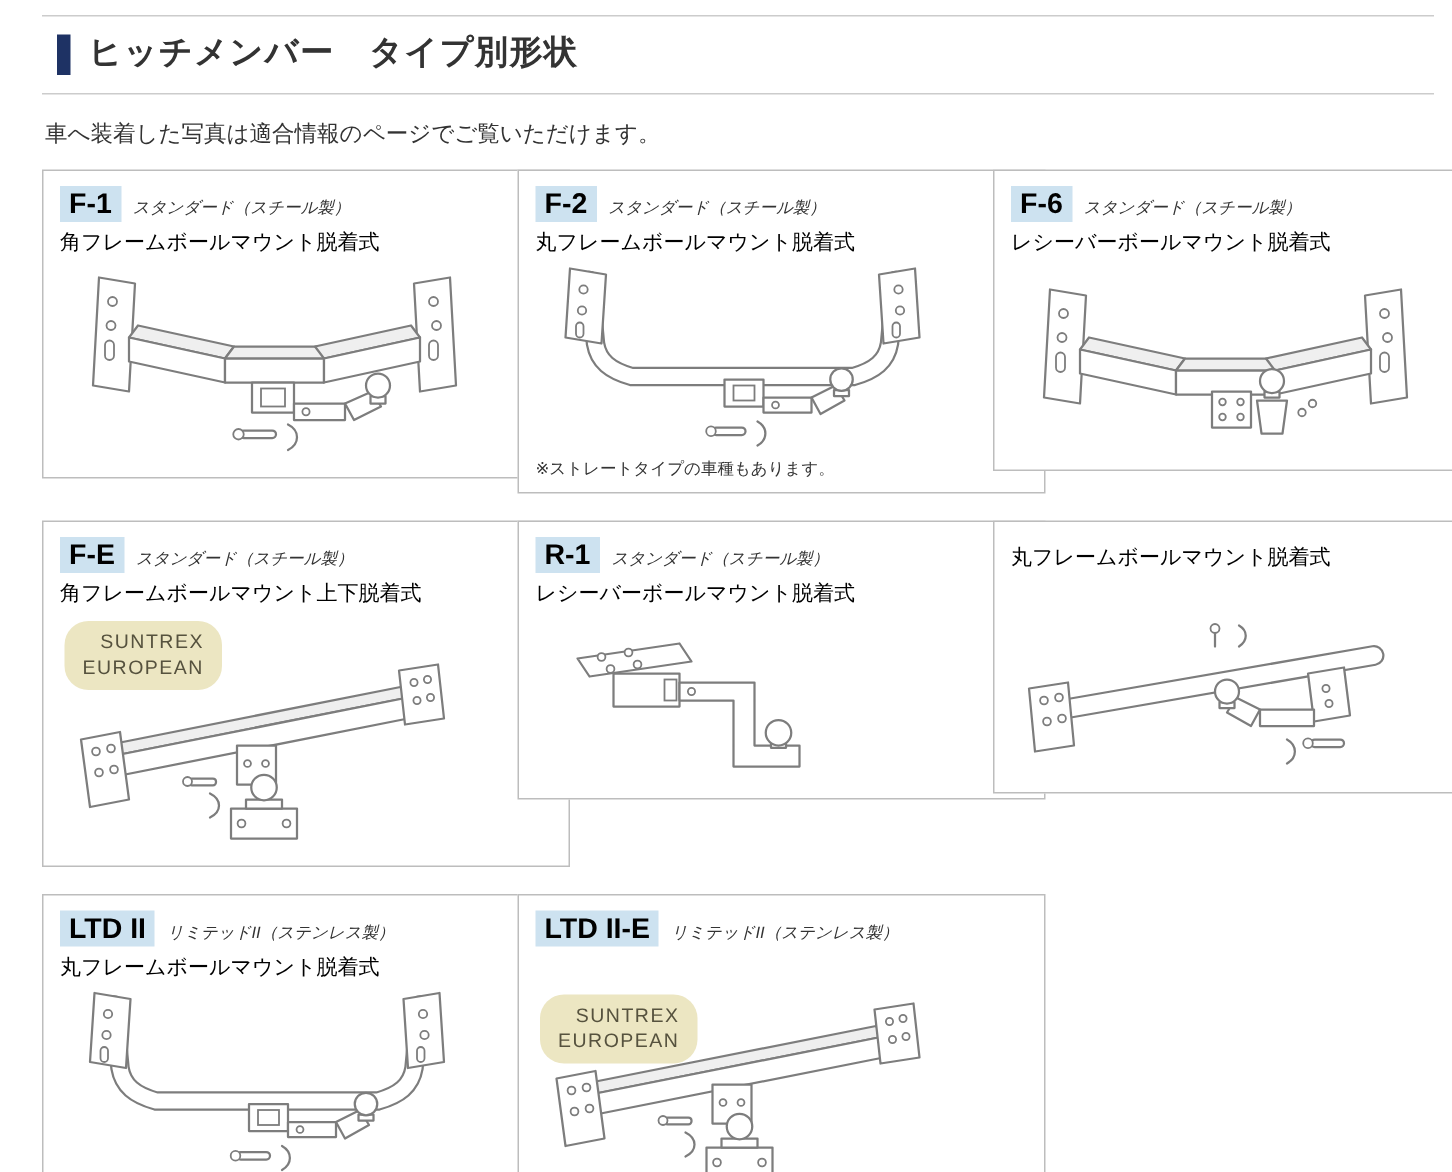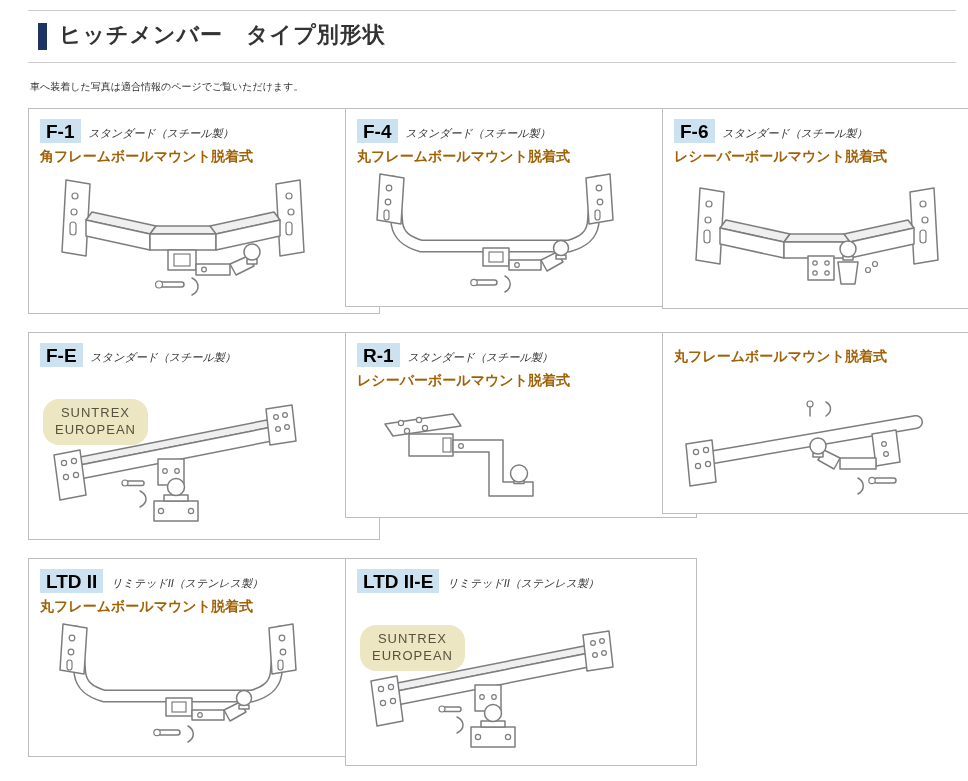--- a/index.html
+++ b/index.html
@@ -17,21 +17,21 @@
     border-bottom:1px solid #cccccc;
     padding:12px 0 12px 10px;
     display:flex; align-items:flex-start; gap:12px;
     margin-right:6px;
   }
   .accent { width:9px; height:27px; background:#1e3264; flex:0 0 auto; }
   h1.title {
     font-size:22px; font-weight:bold; color:#333;
     letter-spacing:1px; line-height:1.1;
   }
-  .subtitle { margin:17px 0 14px 2px; font-size:10px; color:#333; }
+  .subtitle { margin:17px 0 14px 2px; font-size:15px; color:#333; }
 
   
   .cards {
     display:grid;
     grid-template-columns:repeat(3,300px);
     column-gap:17px; row-gap:18px;
     align-items:start;
   }
   .card {
     border:1px solid #bdbdbd;
@@ -40,32 +40,32 @@
     position:relative;
     width:352px;
   }
   .card-head { display:flex; align-items:flex-end; gap:8px; }
   .badge {
     background:#cde2f0; color:#000;
     font-weight:bold; font-size:19px; line-height:1;
     padding:3px 6px 2px; white-space:nowrap;
   }
   .grade { font-size:11px; color:#333; padding-bottom:2px; white-space:nowrap;font-style:italic; }
-  .desc { font-weight:bold; font-size:14px; color:#a16207; margin-top:5px; white-space:nowrap; }
+  .desc { font-weight:normal; font-size:14px; color:#000000; margin-top:5px; white-space:nowrap; }
   .ill { margin-top:4px; }
   .ill svg { display:block; width:276px; height:auto; }
   .note { font-size:11px; color:#333; margin-top:2px; }
 
   
   .euro {
     position:absolute; left:14px; top:66px;
     background:#ece6c2;
     border-radius:16px;
     padding:6px 12px;
-    text-align:center;
+    text-align:right;
     font-size:13px; letter-spacing:1px; line-height:1.3;
     color:#56523e;
     z-index:2;
   }
   .euro span { display:block; }
 
   
   .ill .ln  { fill:#ffffff; stroke:#7d7d7d; stroke-width:1.5; stroke-linejoin:round; }
   .ill .top { fill:#efefef; stroke:#7d7d7d; stroke-width:1.5; stroke-linejoin:round; }
   .ill .hl  { fill:#ffffff; stroke:#7d7d7d; stroke-width:1.2; }
@@ -132,21 +132,21 @@
             <rect class="ln" x="120" y="112" width="24" height="5" rx="2.5"></rect>
             <circle class="hl" cx="119" cy="114.5" r="3.5"></circle>
             <path class="nof" d="M152,108 c8,4 8,13 0,17"></path>
           </g>
         </svg>
       </div>
     </div>
 
     <div class="card">
       <div class="card-head">
-        <span class="badge">F-4</span>
+        <span class="badge">F-2</span>
         <span class="grade">スタンダード（スチール製）</span>
       </div>
       <div class="desc">丸フレームボールマウント脱着式</div>
       <div class="ill">
         <svg viewBox="0 0 276 128">
           <g>
             <path class="tube-o" d="M36,12 L40,54 C42,66 50,72 64,76 L212,76 C226,72 234,66 236,54 L240,12"></path>
             <path class="tube-i" d="M36,12 L40,54 C42,66 50,72 64,76 L212,76 C226,72 234,66 236,54 L240,12"></path>
           </g>
           <g>
@@ -172,20 +172,21 @@
             <rect class="ln" x="199" y="85" width="10" height="4"></rect>
             <circle class="ln" cx="204" cy="78" r="7.5"></circle>
           </g>
           <g>
             <rect class="ln" x="118" y="110" width="22" height="5" rx="2.5"></rect>
             <circle class="hl" cx="117" cy="112.5" r="3.2"></circle>
             <path class="nof" d="M148,106 c7,4 7,12 0,16"></path>
           </g>
         </svg>
       </div>
+      <div class="note">※ストレートタイプの車種もあります。</div>
     </div>
 
     <div class="card">
       <div class="card-head">
         <span class="badge">F-6</span>
         <span class="grade">スタンダード（スチール製）</span>
       </div>
       <div class="desc">レシーバーボールマウント脱着式</div>
       <div class="ill">
         <svg viewBox="0 0 276 130">
@@ -227,20 +228,21 @@
           </g>
         </svg>
       </div>
     </div>
 
     <div class="card">
       <div class="card-head">
         <span class="badge">F-E</span>
         <span class="grade">スタンダード（スチール製）</span>
       </div>
+      <div class="desc">角フレームボールマウント上下脱着式</div>
       <div class="euro">
         <span>SUNTREX</span>
         <span>EUROPEAN</span>
       </div>
       <div class="ill">
         <svg viewBox="0 0 276 160">
           <g>
             <polygon class="top" points="30,96 232,56 227,49 25,89"></polygon>
             <polygon class="ln" points="30,96 232,56 232,70 30,110"></polygon>
           </g>

